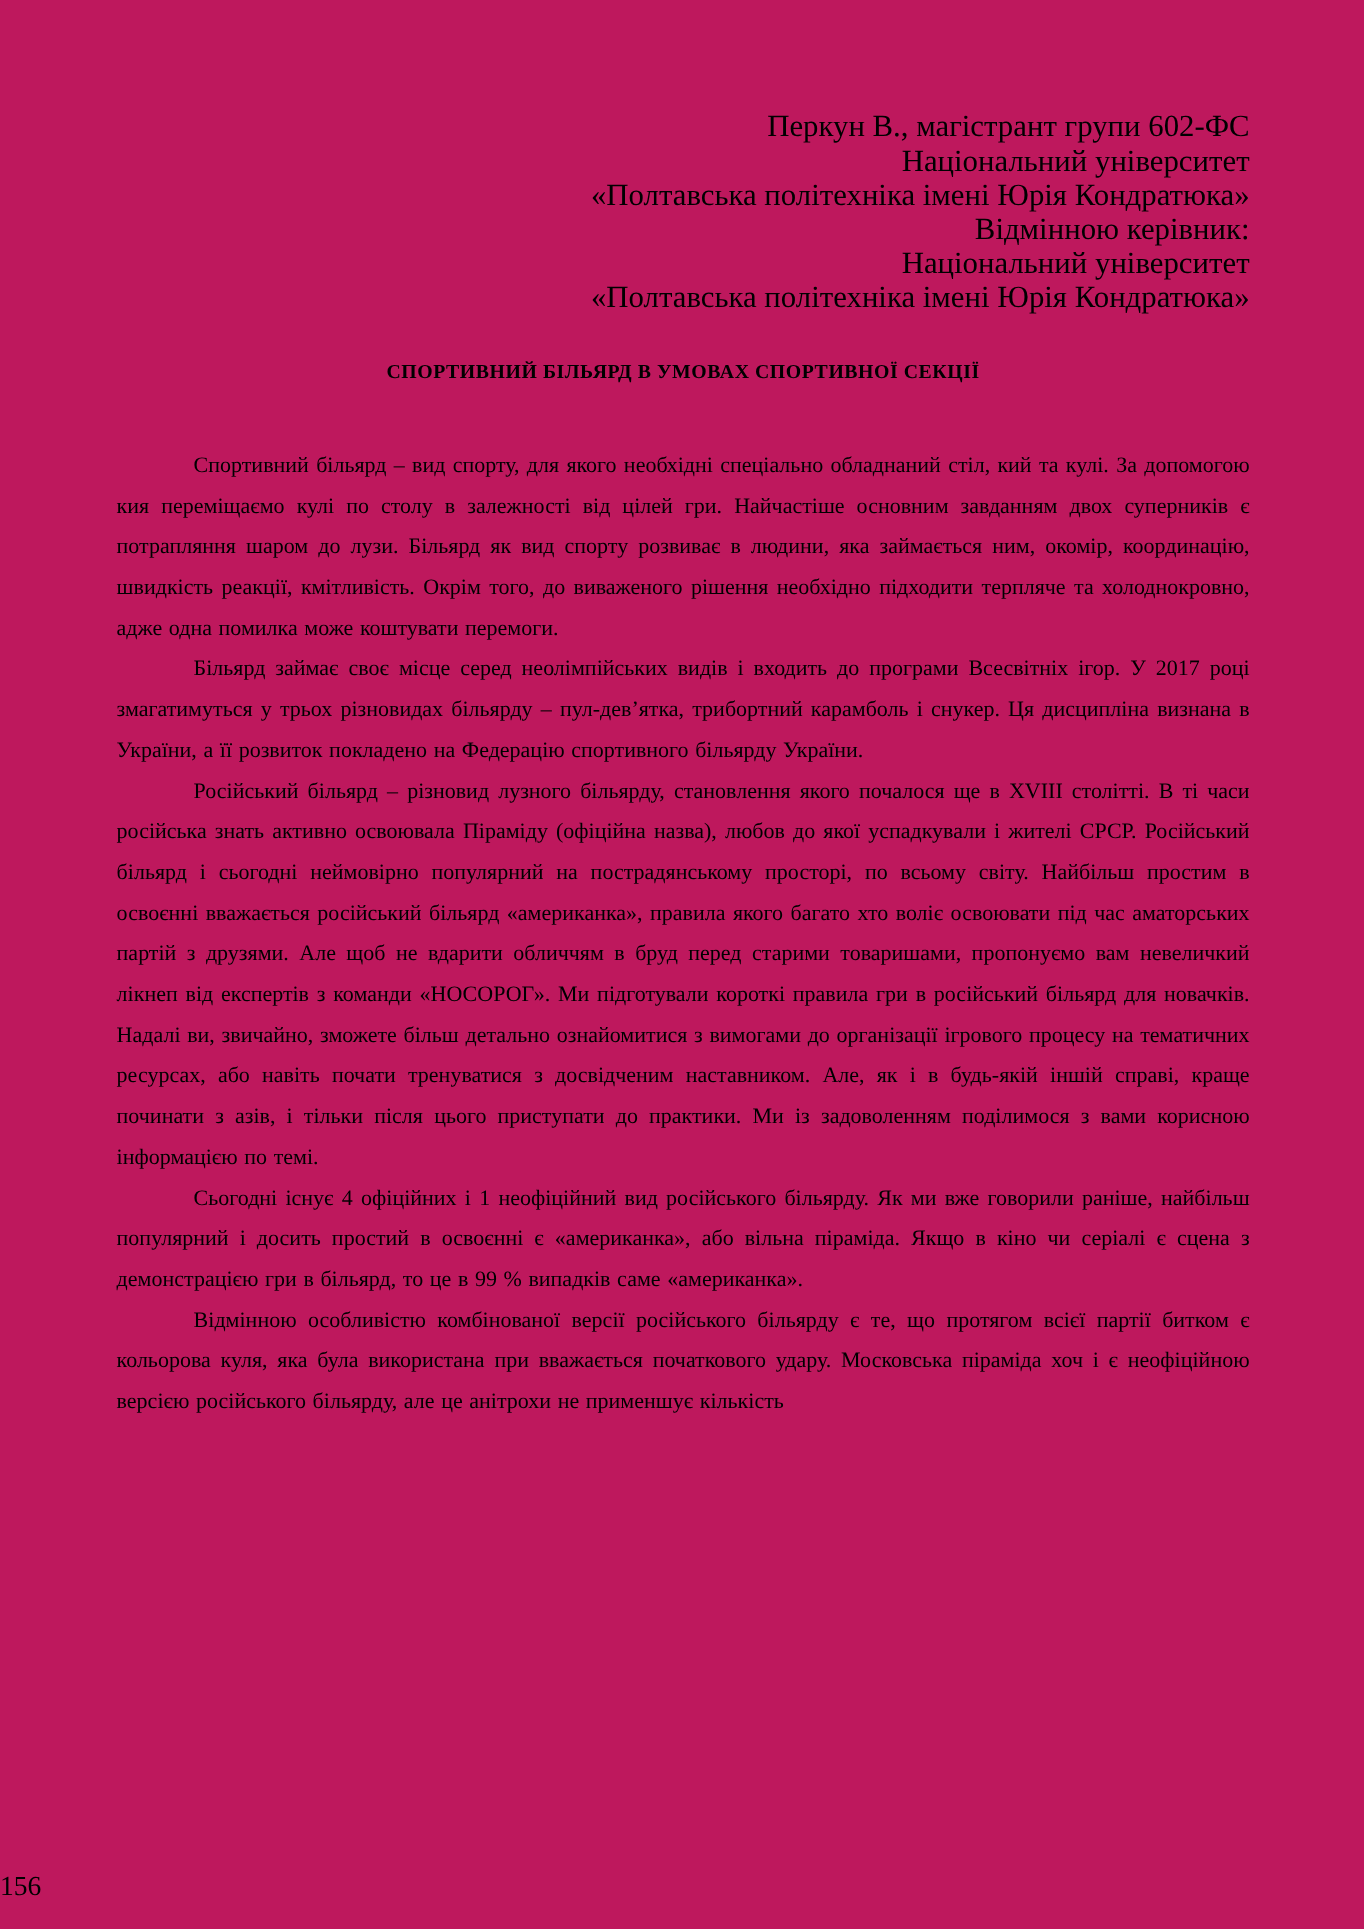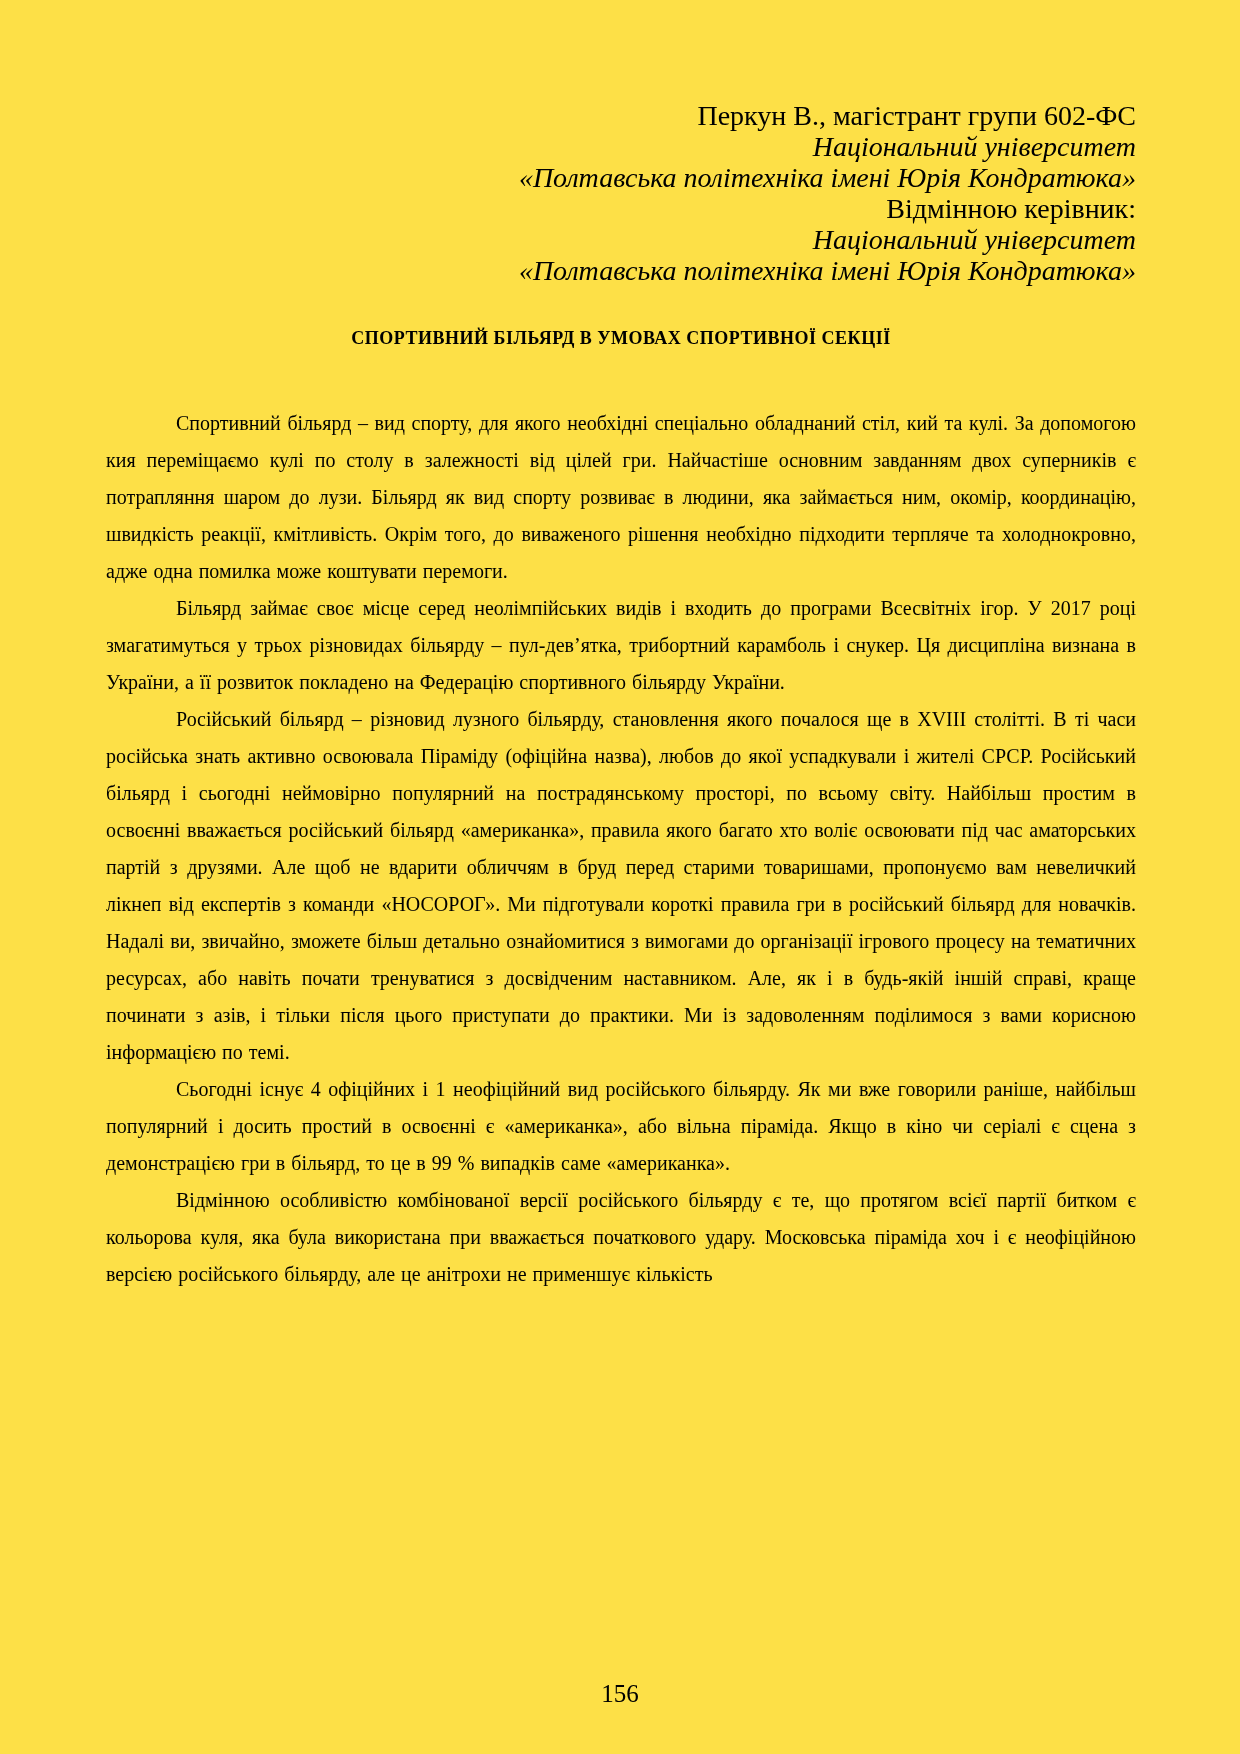--- a/index.html
+++ b/index.html
@@ -4,37 +4,36 @@
 <style>
   html, body {
     margin: 0;
     padding: 0;
     background: #ffffff;
   }
   .page {
     position: relative;
     width: 1240px;
     height: 1754px;
-    background: #fde047;
+    background: #be185d;
     color: #000000;
     font-family: "Liberation Serif", "DejaVu Serif", serif;
     box-sizing: border-box;
     padding: 100px 104px 0 106px;
     overflow: hidden;
   }
   .header {
     text-align: right;
     font-size: 28px;
     line-height: 31px;
   }
   .header .hline {
     white-space: nowrap;
   }
   .italic {
-    font-style: italic;
   }
   .title {
     margin: 34px 0 0 0;
     text-align: center;
     font-size: 18px;
     line-height: 37px;
     font-weight: bold;
     letter-spacing: 0.5px;
   }
   .body-text {
@@ -43,24 +42,24 @@
     line-height: 37px;
   }
   .body-text p {
     margin: 0;
     text-align: justify;
     text-indent: 70px;
     word-spacing: 1px;
   }
   .pagenum {
     position: absolute;
-    bottom: 46px;
+    bottom: 24px;
     left: 0;
     width: 100%;
-    text-align: center;
+    text-align: left;
     font-size: 25px;
     line-height: 28px;
   }
 </style>
 </head>
 <body>
 
 <div class="page">
 
   <div class="header">

